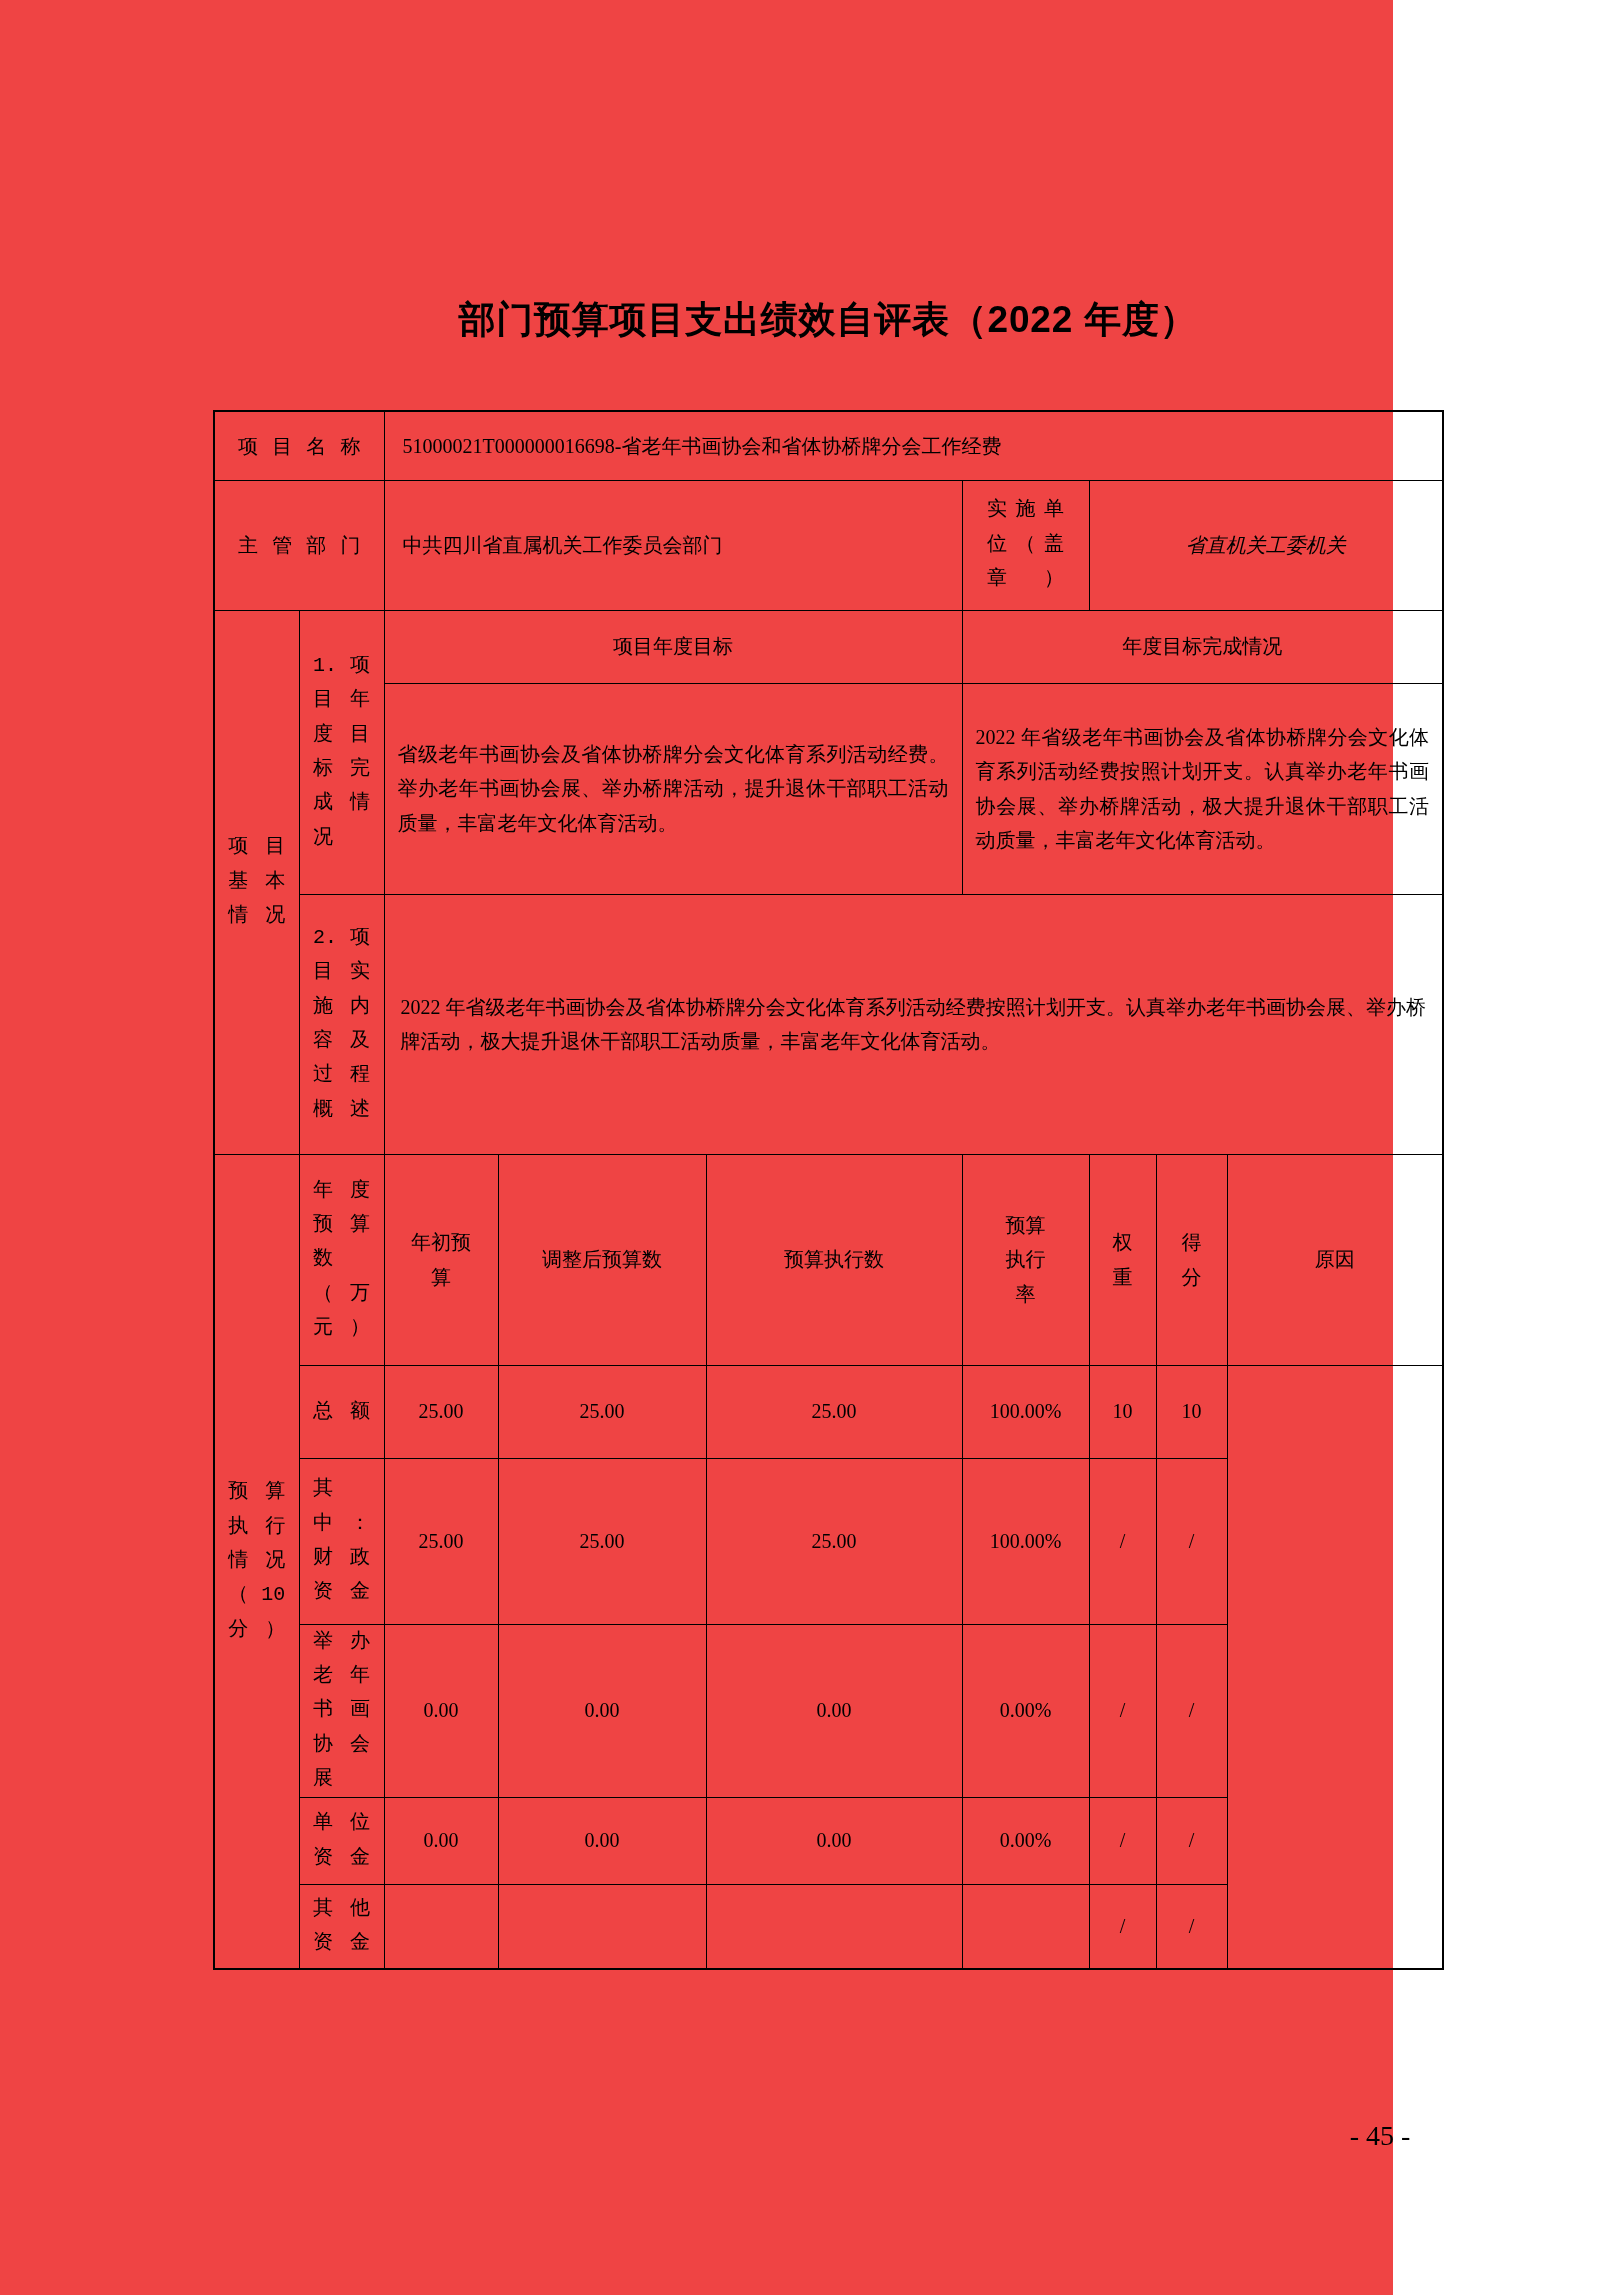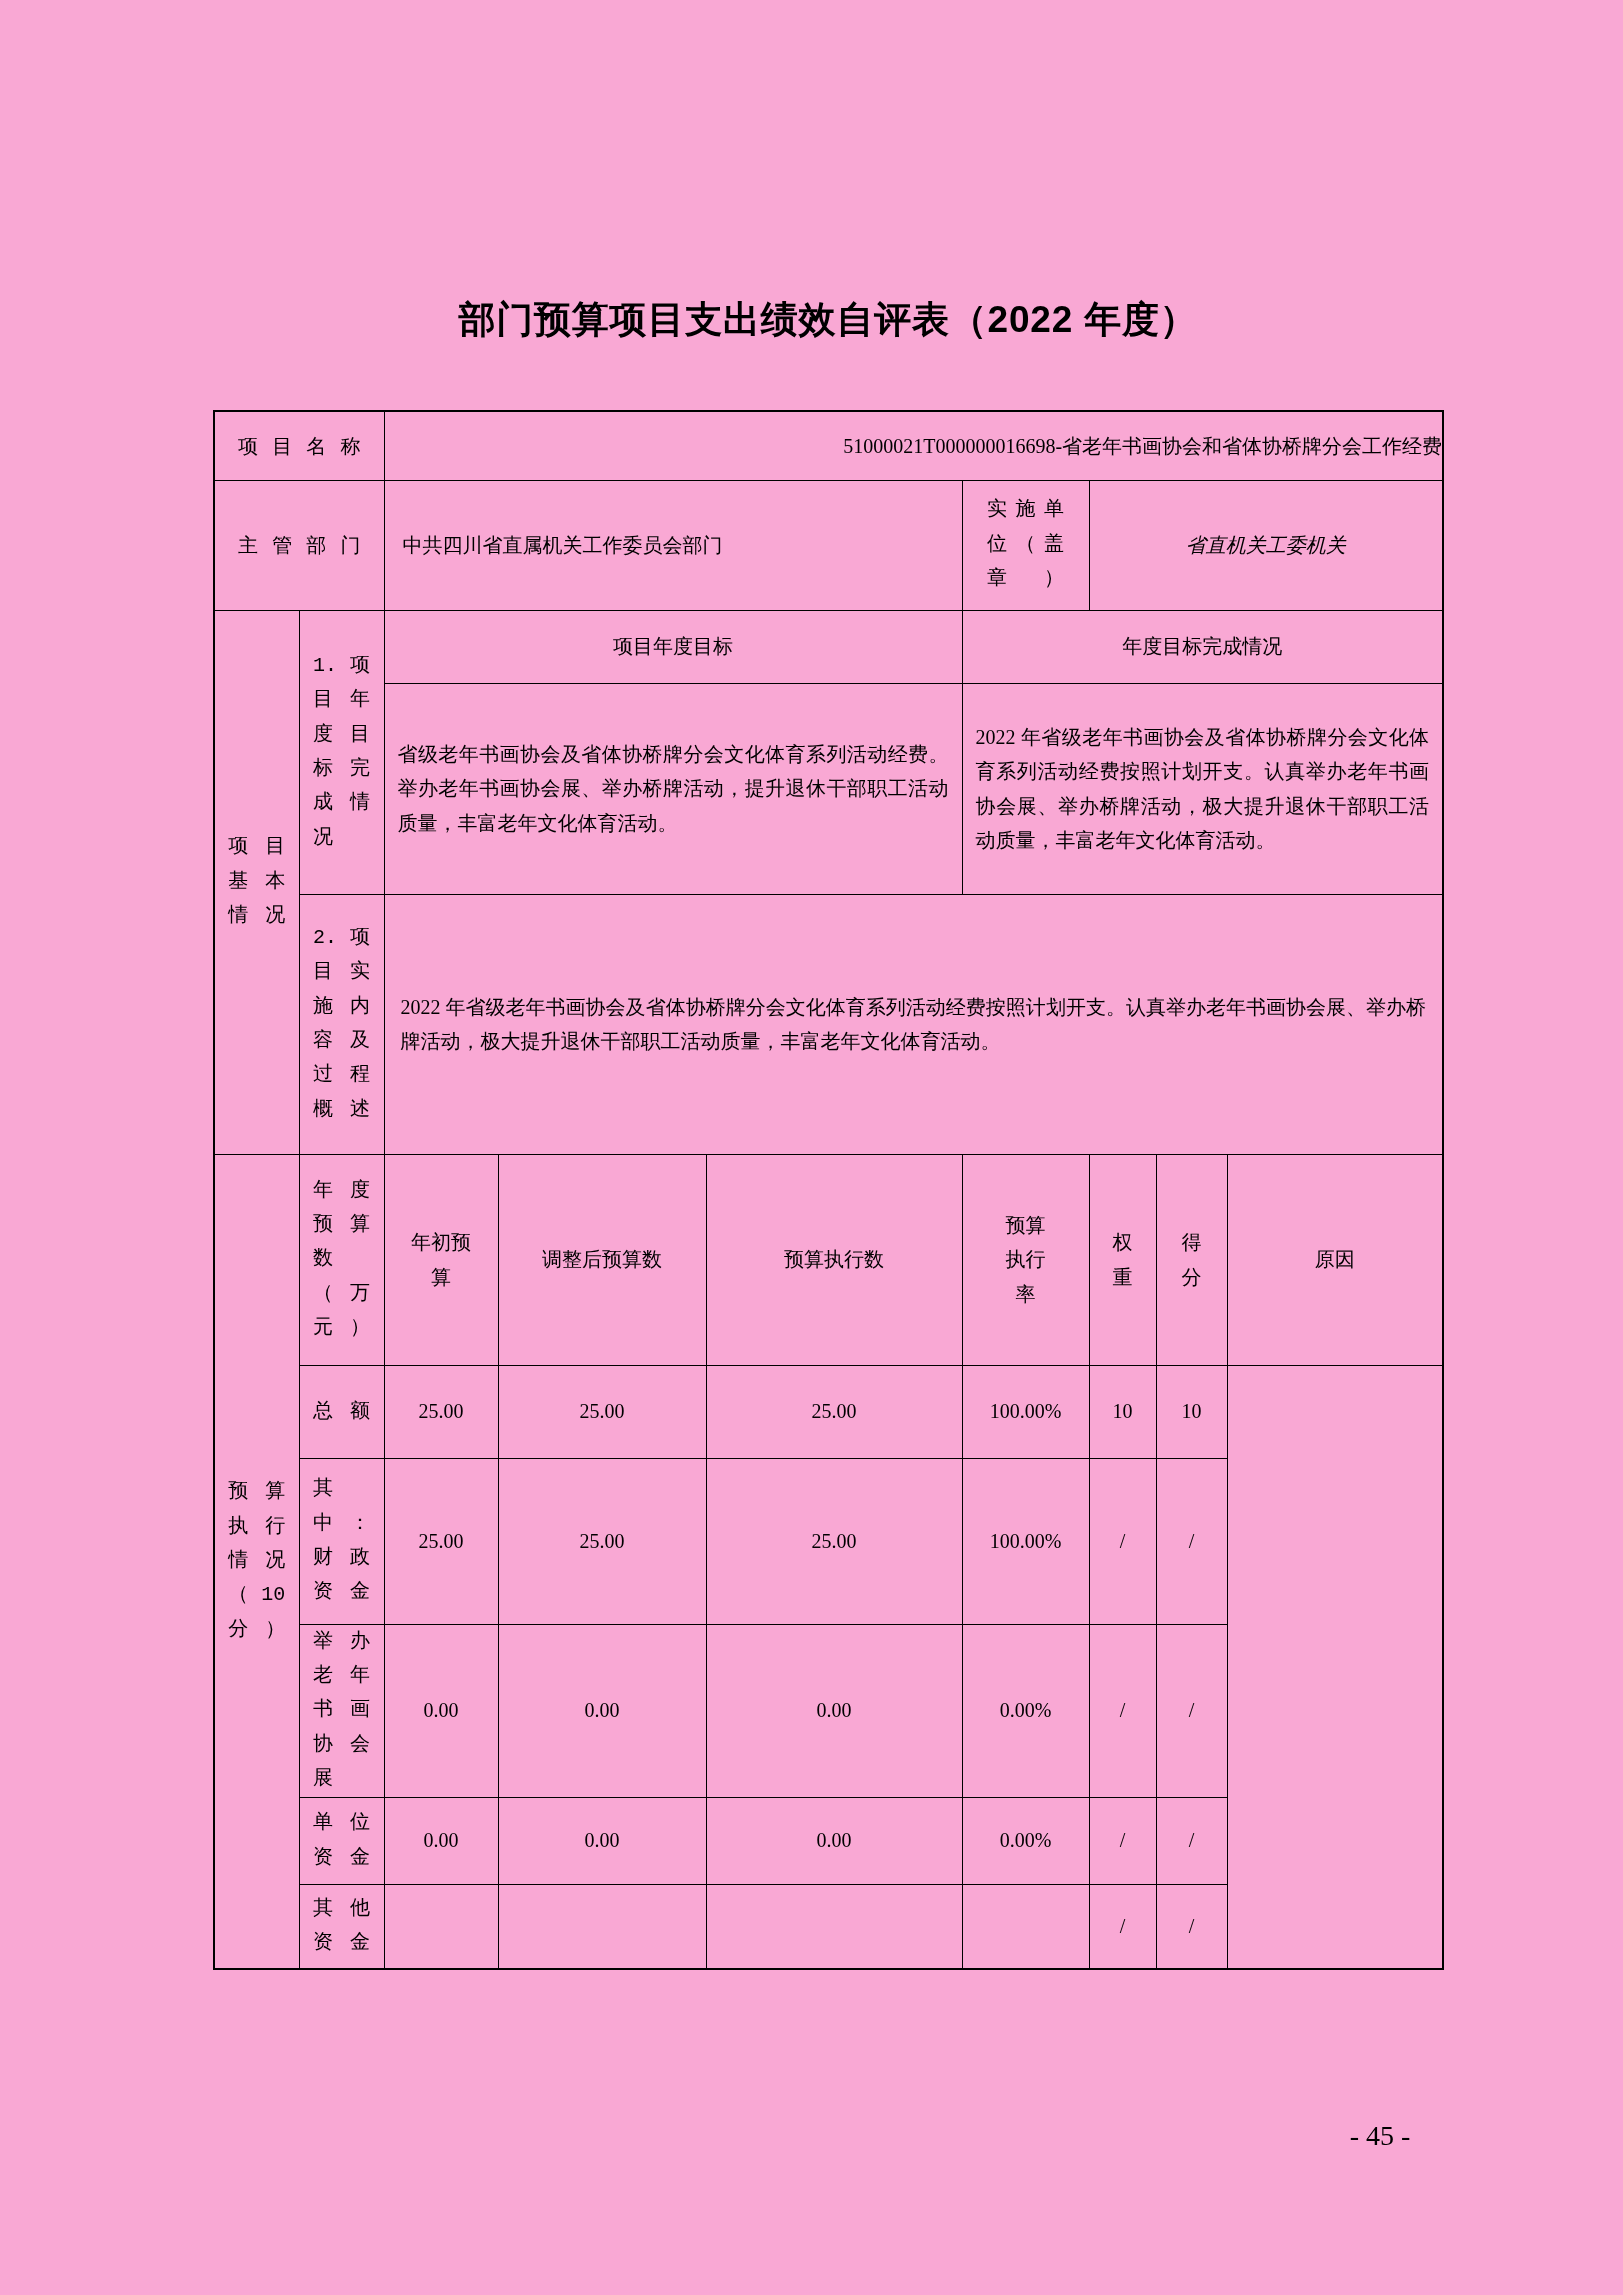--- a/index.html
+++ b/index.html
@@ -1,16 +1,16 @@
 <!DOCTYPE html>
 <html style="font-size:13px"><head>
 <meta charset="utf-8">
 <style>
   html,body{margin:0;padding:0;background:#ffffff;}
-  .page{position:relative;width:1623px;height:2295px;background:#f9a8d4;color:#000;
+  .page{position:relative;width:1393px;height:2295px;background:#ef4444;color:#000;
         font-family:"Liberation Serif","DejaVu Serif",serif;}
   .doc-title{position:absolute;top:295px;left:213px;width:1230px;text-align:center;
         font-family:"Liberation Sans","DejaVu Sans",sans-serif;font-weight:700;font-size:37px;letter-spacing:0.8px;}
   table.main{position:absolute;top:410px;left:213px;width:1230px;border-collapse:collapse;
         table-layout:fixed;font-size:20px;border:2.4px solid #000;}
   td{border:1.6px solid #000;vertical-align:middle;padding:0;line-height:1.72;overflow:hidden;}
   .r1{height:69px}.r2{height:130px}.r3{height:73px}.r4{height:211px}.r5{height:260px}
   .r6{height:211px}.r7{height:93px}.r8{height:166px}.r9{height:173px}.r10{height:87px}.r11{height:85px}
   .dist{text-align:justify;text-align-last:justify;padding:0 23px;}
   .tleft{text-align:left;padding:0 3.2px 0 18px;}
@@ -18,21 +18,21 @@
   .hdr{text-align:center;}
   .pad23{padding:0 18.7px;}
   .pad26{padding:0 34px;}
   .pad20{padding:4px 16px;}
   .sec{text-align:center;}
   .vl{display:inline-block;width:57px;text-align:justify;text-align-last:justify;vertical-align:middle;font-family:Liberation Mono, monospace;}
   .vl95{width:77px;}
   .para{text-align:justify;padding:0 13px;}
   .para5{text-align:justify;padding:0 16px;}
   .num{text-align:center;}
-  .code{text-align:right;padding-left:18px;}
+  .code{text-align:left;padding-left:18px;}
   .reason-cell{text-align:center;}
   .page-num{position:absolute;top:2120px;left:1299px;width:162px;text-align:center;
         font-weight:400;font-size:28px;font-family:"Liberation Serif","DejaVu Serif",serif;}
 </style>
 </head>
 <body>
 
 <div class="page">
 
   <div class="doc-title">部门预算项目支出绩效自评表（2022 年度）</div>

